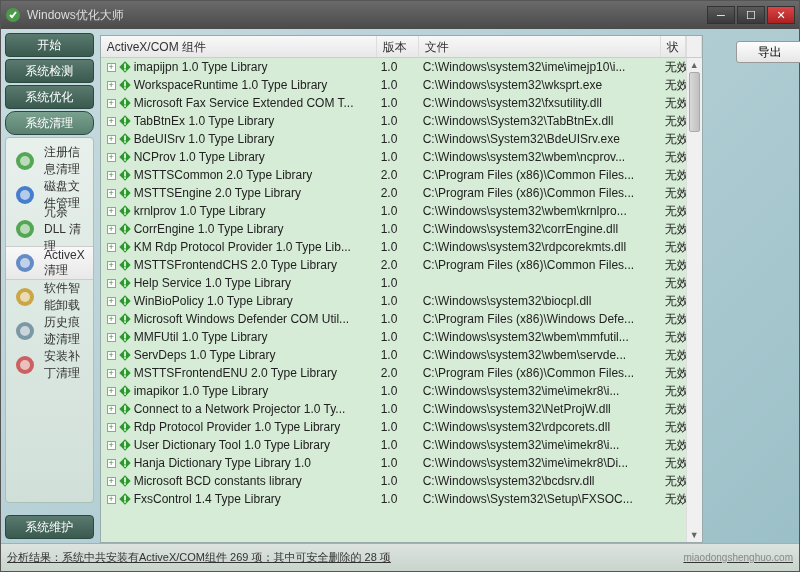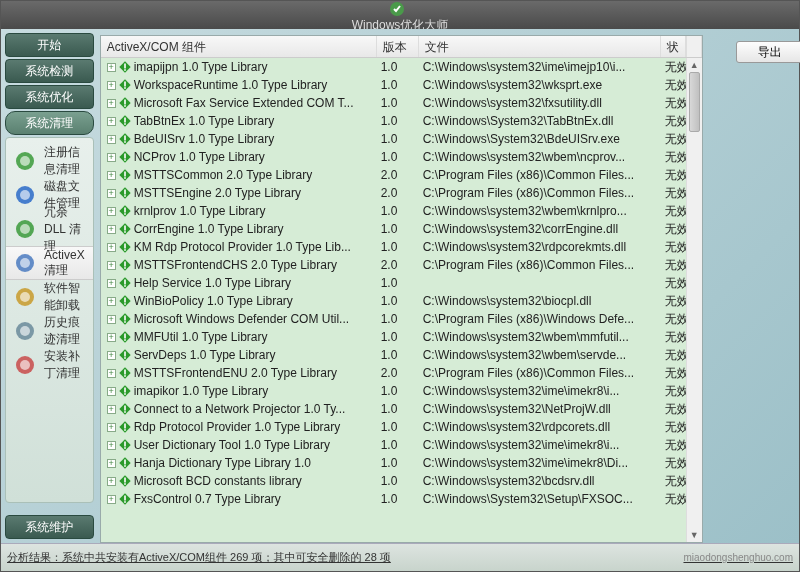--- a/index.html
+++ b/index.html
@@ -1,18 +1,18 @@
 <!DOCTYPE html>
 <html><head>
 <meta charset="utf-8">
 <style>
 * { box-sizing: border-box; margin: 0; padding: 0; font-family: "Microsoft YaHei", Tahoma, sans-serif; }
 body { width: 800px; height: 572px; background: #a8c8d8; overflow: hidden; }
 .window { width: 800px; height: 572px; display: flex; flex-direction: column; border: 1px solid #555; }
-.titlebar { height: 28px; background: linear-gradient(#6a6a6a, #4a4a4a); display: flex; align-items: center; padding: 0 4px; color: #ddd; font-size: 12px; flex-direction: column; }
+.titlebar { height: 28px; background: linear-gradient(#6a6a6a, #4a4a4a); display: flex; align-items: center; padding: 0 4px; color: #ddd; font-size: 12px; }
 .titlebar .icon { width: 16px; height: 16px; margin-right: 6px; display: flex; align-items: center; justify-content: center; }
 .titlebar .title { flex: 1; }
 .titlebar .winbtns { display: flex; gap: 2px; }
 .winbtn { width: 28px; height: 18px; display: flex; align-items: center; justify-content: center; font-size: 11px; color: #fff; background: linear-gradient(#5a5a5a,#3a3a3a); border: 1px solid #333; }
 .winbtn.close { background: linear-gradient(#d44,#a22); }
 .body { flex: 1; display: flex; background: linear-gradient(135deg, #c8dce0, #9cc0c8); }
 .sidebar { width: 150px; display: flex; flex-direction: column; padding: 4px 4px 0 4px; }
 .tab-btn { height: 24px; margin-bottom: 2px; border-radius: 4px; background: linear-gradient(#5a7a70,#3a5a50); color: #fff; font-size: 12px; display: flex; align-items: center; justify-content: center; border: 1px solid #2a4a40; cursor: pointer; }
 .tab-btn.active { background: linear-gradient(#7aa090,#5a8070); border-radius: 10px; }
 .sidepanel { flex: 1; background: linear-gradient(#e8f0ec,#d0e0d8); border-radius: 4px; border: 1px solid #aac0b8; padding: 6px 0; margin-bottom: 4px; overflow: hidden; }
@@ -492,21 +492,21 @@
                 <div class="cell-status">无效</div>
               </div>
               <div class="row">
                 <div class="cell-name">
                   <span class="expander">+</span>
                   <svg class="diamond" viewBox="0 0 12 12">
                     <rect x="2" y="2" width="8" height="8" transform="rotate(45 6 6)" fill="#2a9a2a"></rect>
                     <rect x="5.2" y="2.5" width="1.6" height="5" fill="#fff"></rect>
                     <rect x="5.2" y="8.2" width="1.6" height="1.6" fill="#fff"></rect>
                   </svg>
-                  <span>FxsControl 0.7 Type Library</span>
+                  <span>FxsControl 1.4 Type Library</span>
                 </div>
                 <div class="cell-ver">1.0</div>
                 <div class="cell-file">C:\Windows\System32\Setup\FXSOC...</div>
                 <div class="cell-status">无效</div>
               </div>
             </div>
           <div class="scrollbar">
             <div class="scrollarrow up">▲</div>
             <div class="thumb"></div>
             <div class="scrollarrow down">▼</div>

